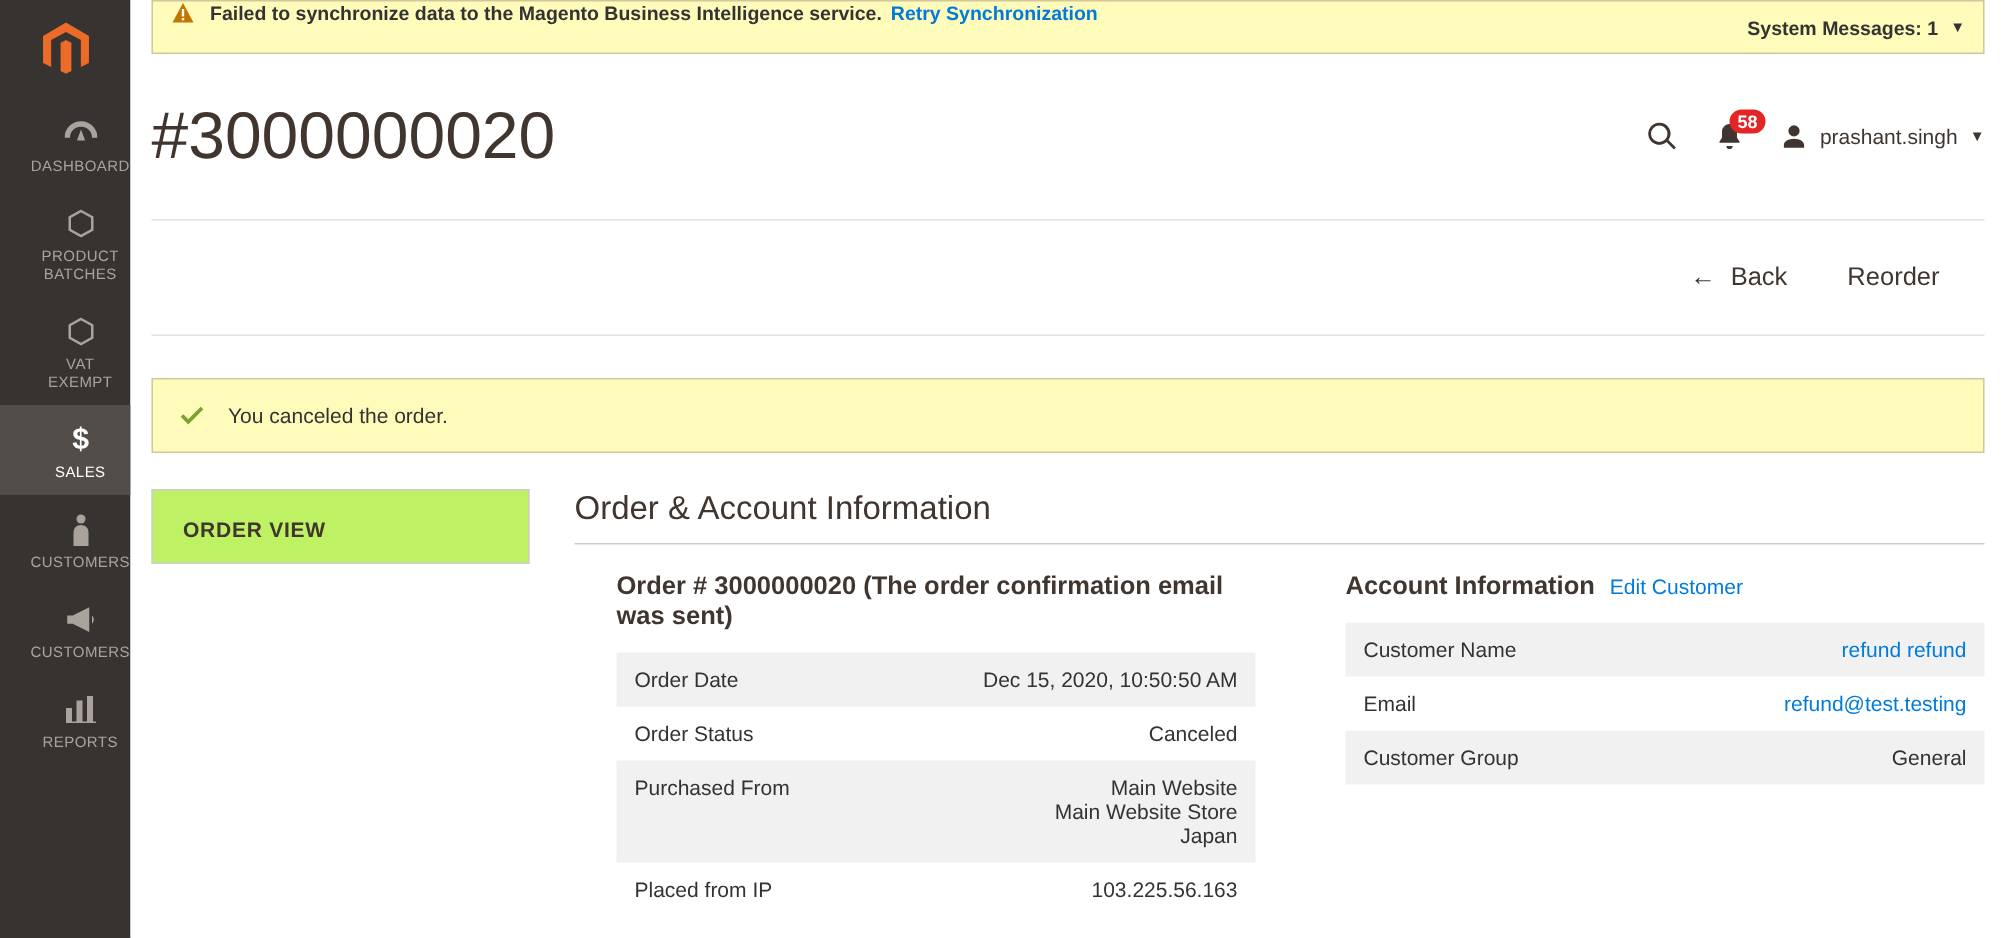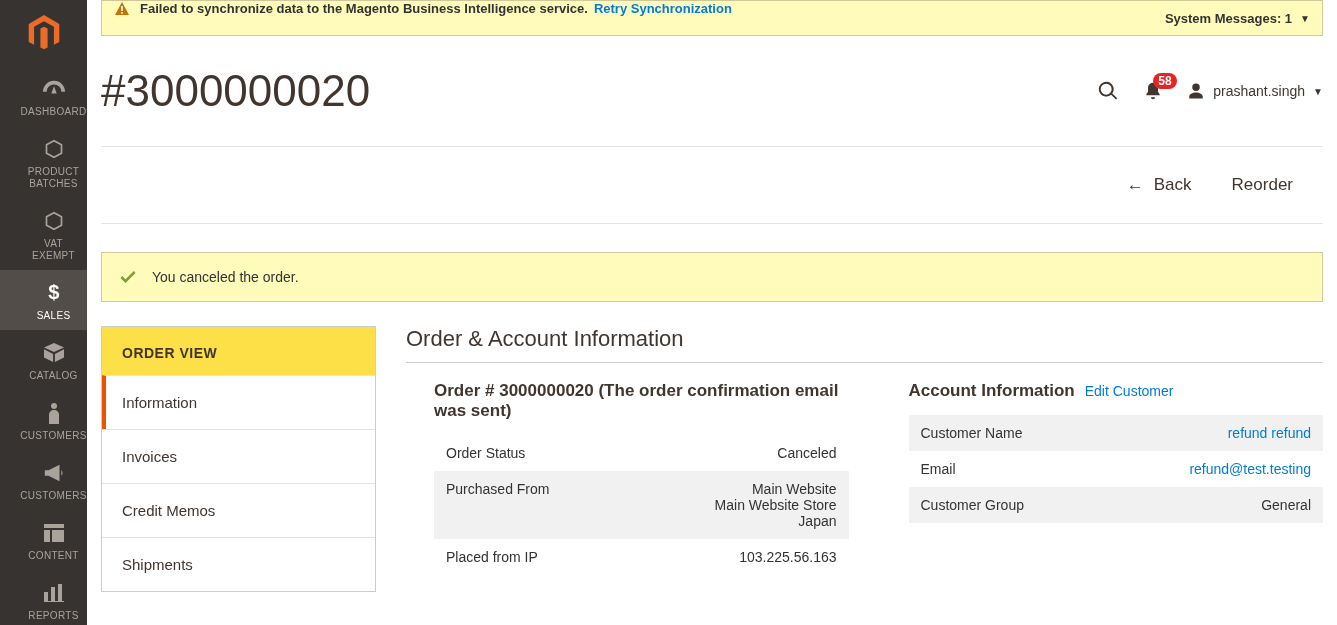--- a/index.html
+++ b/index.html
@@ -47,21 +47,21 @@
   .action-rule { margin: 0 14px; height: 1px; background: #e3e3e3; }
 
   
   .success-msg { margin: 28px 14px 0 14px; background: #fffbbb; border: 1px solid #d1c798; padding: 14px 16px; display: flex; align-items: center; font-size: 14px; color: #333; }
   .success-msg .check-icon { color: #79a22e; margin-right: 14px; }
 
   
   .content-grid { margin: 24px 14px 0 14px; display: flex; gap: 30px; align-items: flex-start; }
 
   
-  .order-tabs-panel { width: 275px; border: 1px solid #ccc; background: #fde047; }
+  .order-tabs-panel { width: 252px; border: 1px solid #ccc; background: #bef264; }
   .order-tabs-panel .panel-title { font-size: 14px; font-weight: 700; padding: 18px 20px 14px 20px; letter-spacing: .5px; color: #41362f; }
   .order-tabs-panel .tab { padding: 18px 20px; font-size: 15px; color: #41362f; background: #fff; border-top: 1px solid #e3e3e3; cursor: pointer; }
   .order-tabs-panel .tab.active { border-left: 4px solid #eb5202; padding-left: 16px; font-weight: 400; }
 
   
   .order-content { flex: 1; }
   .order-content .section-title { font-size: 22px; color: #41362f; font-weight: 400; border-bottom: 1px solid #ccc; padding-bottom: 10px; }
   .info-columns { display: flex; gap: 60px; margin-top: 18px; margin-left: 28px; }
   .info-col { flex: 1; }
   .info-col h3 { font-size: 17px; font-weight: 700; color: #41362f; margin-bottom: 14px; display: flex; align-items: baseline; gap: 10px; }
@@ -111,52 +111,34 @@
       <div class="nav-item active">
         <div class="icon">
           <svg width="16" height="22" viewBox="0 0 16 24">
             <text x="8" y="19" text-anchor="middle" font-size="22" font-weight="700" fill="currentColor">$</text>
           </svg>
         </div>
         <div class="label">SALES</div>
       </div>
       <div class="nav-item">
         <div class="icon">
-          <svg width="22" height="20" viewBox="0 0 24 22">
-            <path d="M12 0l11 5-11 5L1 5zM1 7v9l10 5V12zM23 7v9l-10 5V12z"></path>
-          </svg>
-        </div>
-        <div class="label">CATALOG</div>
-      </div>
-      <div class="nav-item">
-        <div class="icon">
           <svg width="14" height="22" viewBox="0 0 14 22">
             <circle cx="7" cy="4" r="3"></circle>
             <path d="M7 8c-3 0-5 2-5 5v9h10v-9c0-3-2-5-5-5z"></path>
           </svg>
         </div>
         <div class="label">CUSTOMERS</div>
       </div>
       <div class="nav-item">
         <div class="icon">
           <svg width="22" height="18" viewBox="0 0 24 18">
             <path d="M2 6h4l12-6v18L6 12H2zM20 6a4 4 0 010 6z"></path>
           </svg>
         </div>
         <div class="label">CUSTOMERS</div>
-      </div>
-      <div class="nav-item">
-        <div class="icon">
-          <svg width="20" height="18" viewBox="0 0 20 18">
-            <rect x="0" y="0" width="20" height="4"></rect>
-            <rect x="0" y="6" width="6" height="12"></rect>
-            <rect x="8" y="6" width="12" height="12"></rect>
-          </svg>
-        </div>
-        <div class="label">CONTENT</div>
       </div>
       <div class="nav-item">
         <div class="icon">
           <svg width="20" height="18" viewBox="0 0 20 18">
             <rect x="0" y="8" width="4" height="10"></rect>
             <rect x="7" y="3" width="4" height="15"></rect>
             <rect x="14" y="0" width="4" height="18"></rect>
             <rect x="0" y="17" width="20" height="1"></rect>
           </svg>
         </div>
@@ -220,36 +202,34 @@
     <svg class="check-icon" width="20" height="20" viewBox="0 0 24 24">
         <path fill="none" stroke="#79a22e" stroke-width="3" d="M4 12l5 5L20 6"></path>
       </svg>
     <span>You canceled the order.</span>
   </div>
 
   <div class="content-grid">
 
     <div class="order-tabs-panel">
       <div class="panel-title">ORDER VIEW</div>
-      <div id="tabs-slot">
-          <div class="tab active">Information</div>
-          <div class="tab">Invoices</div>
-          <div class="tab">Credit Memos</div>
-          <div class="tab">Shipments</div>
-        </div>
     </div>
 
     <div class="order-content">
       <div class="section-title">Order &amp; Account Information</div>
 
       <div class="info-columns">
 
         <div class="info-col">
           <h3>Order # 3000000020 (The order confirmation email was sent)</h3>
           <div class="info-table" id="order-rows-slot">
+              <div class="row shade">
+                <div class="label">Order Date</div>
+                <div class="value">Dec 15, 2020, 10:50:50 AM</div>
+              </div>
               <div class="row">
                 <div class="label">Order Status</div>
                 <div class="value">Canceled</div>
               </div>
               <div class="row shade">
                 <div class="label">Purchased From</div>
                 <div class="value">
                   <span class="line">Main Website</span>
                   <span class="line">Main Website Store</span>
                   <span class="line">Japan</span>

